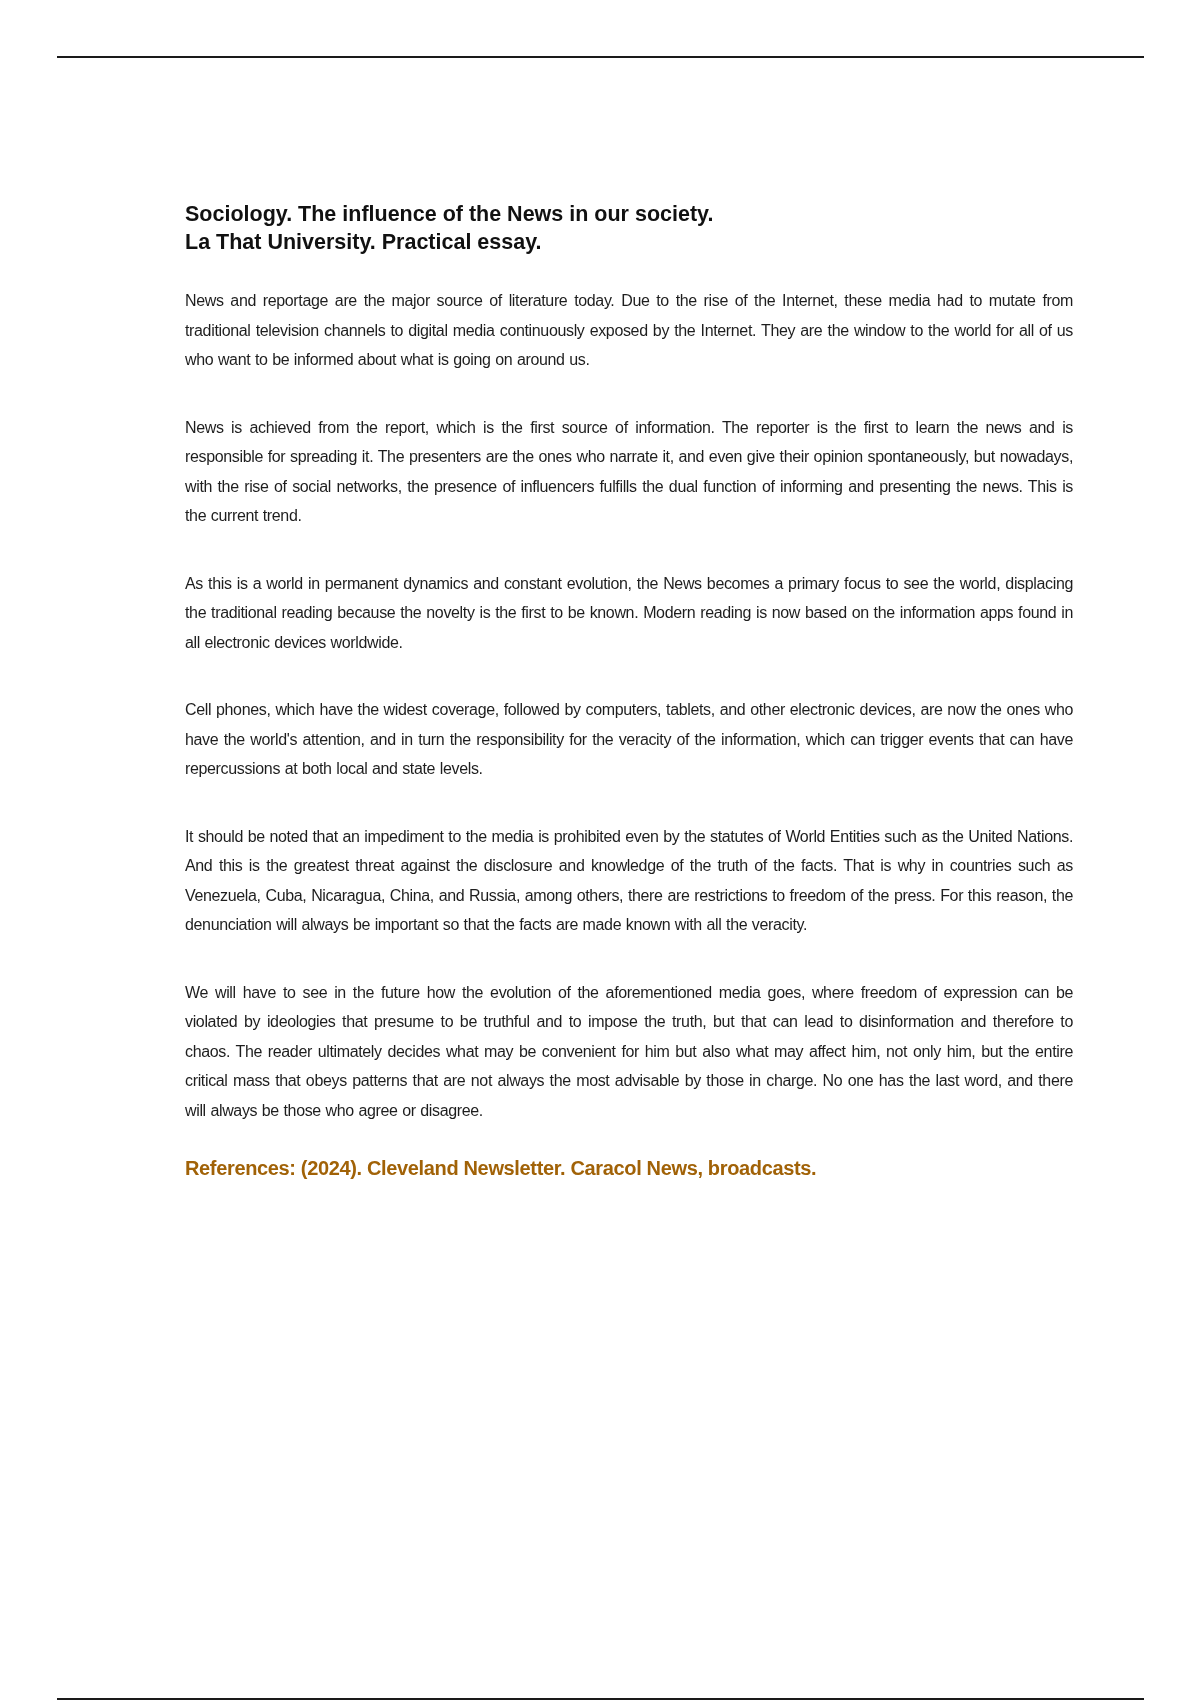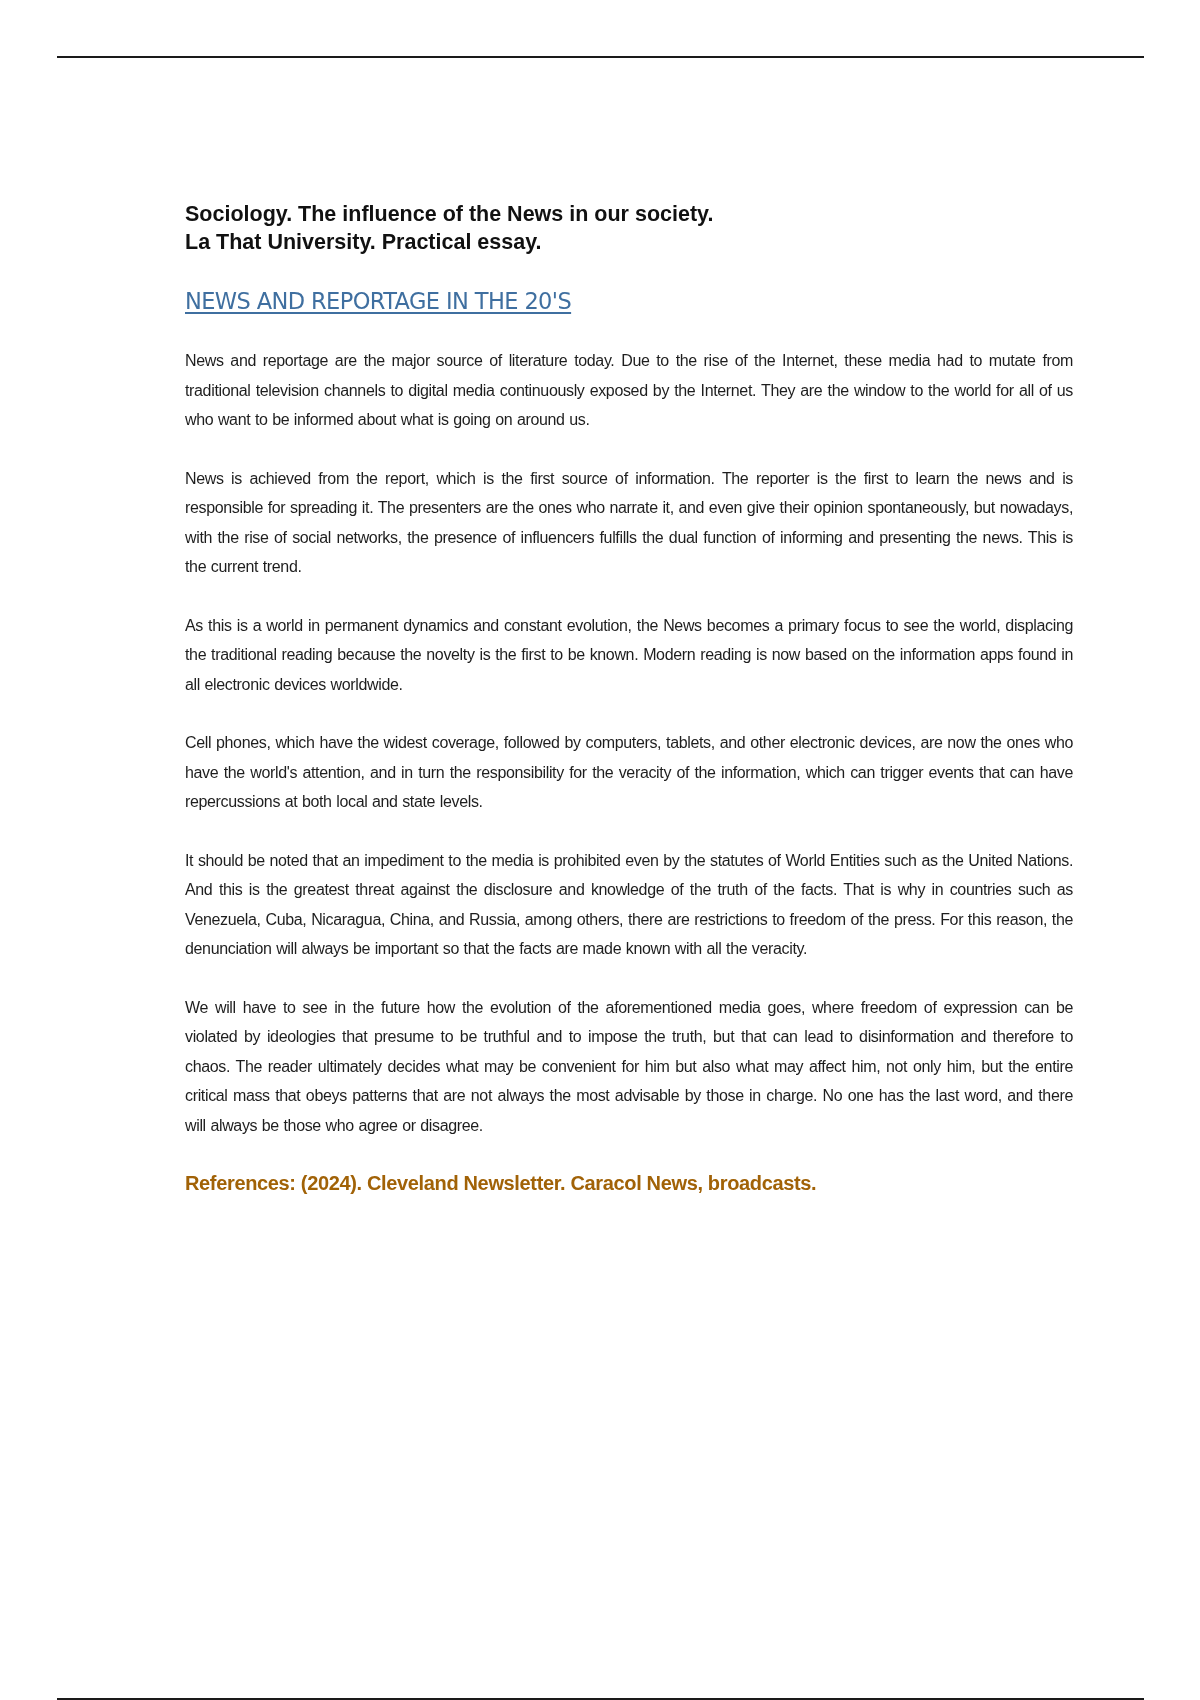--- a/index.html
+++ b/index.html
@@ -53,41 +53,40 @@
       font-family: "Liberation Sans", sans-serif;
       font-size: 16px;
       line-height: 29.5px;
       text-align: justify;
       color: #1e1e1e;
       margin: 0;
       letter-spacing: -0.35px;
       word-spacing: 0.5px;
     }
     .para-first { margin-top: 30px; }
-    .para + .para { margin-top: 29px; }
+    .para + .para { margin-top: 38px; }
     .references {
       font-family: "Liberation Sans", sans-serif;
       font-weight: bold;
       font-size: 20px;
       line-height: 29.5px;
       color: #a16207;
       margin: 29px 0 0 0;
       letter-spacing: -0.35px;
     }
   </style>
 </head>
 <body>
 
 <div class="rule rule-top"></div>
 
 <div class="doc">
   <p class="header-line">Sociology. The influence of the News in our society.</p>
   <p class="header-line">La That University. Practical essay.</p>
 
-  <h2 class="section-title">NEWS AND REPORTAGE IN THE 20'S</h2>
 
   <p class="para para-first">News and reportage are the major source of literature today. Due to the rise of the Internet, these media had to mutate from traditional television channels to digital media continuously exposed by the Internet. They are the window to the world for all of us who want to be informed about what is going on around us.</p>
   <p class="para">News is achieved from the report, which is the first source of information. The reporter is the first to learn the news and is responsible for spreading it. The presenters are the ones who narrate it, and even give their opinion spontaneously, but nowadays, with the rise of social networks, the presence of influencers fulfills the dual function of informing and presenting the news. This is the current trend.</p>
   <p class="para">As this is a world in permanent dynamics and constant evolution, the News becomes a primary focus to see the world, displacing the traditional reading because the novelty is the first to be known. Modern reading is now based on the information apps found in all electronic devices worldwide.</p>
   <p class="para">Cell phones, which have the widest coverage, followed by computers, tablets, and other electronic devices, are now the ones who have the world's attention, and in turn the responsibility for the veracity of the information, which can trigger events that can have repercussions at both local and state levels.</p>
   <p class="para">It should be noted that an impediment to the media is prohibited even by the statutes of World Entities such as the United Nations. And this is the greatest threat against the disclosure and knowledge of the truth of the facts. That is why in countries such as Venezuela, Cuba, Nicaragua, China, and Russia, among others, there are restrictions to freedom of the press. For this reason, the denunciation will always be important so that the facts are made known with all the veracity.</p>
   <p class="para">We will have to see in the future how the evolution of the aforementioned media goes, where freedom of expression can be violated by ideologies that presume to be truthful and to impose the truth, but that can lead to disinformation and therefore to chaos. The reader ultimately decides what may be convenient for him but also what may affect him, not only him, but the entire critical mass that obeys patterns that are not always the most advisable by those in charge. No one has the last word, and there will always be those who agree or disagree.</p>
 
   <p class="references">References: (2024). Cleveland Newsletter. Caracol News, broadcasts.</p>
 </div>

